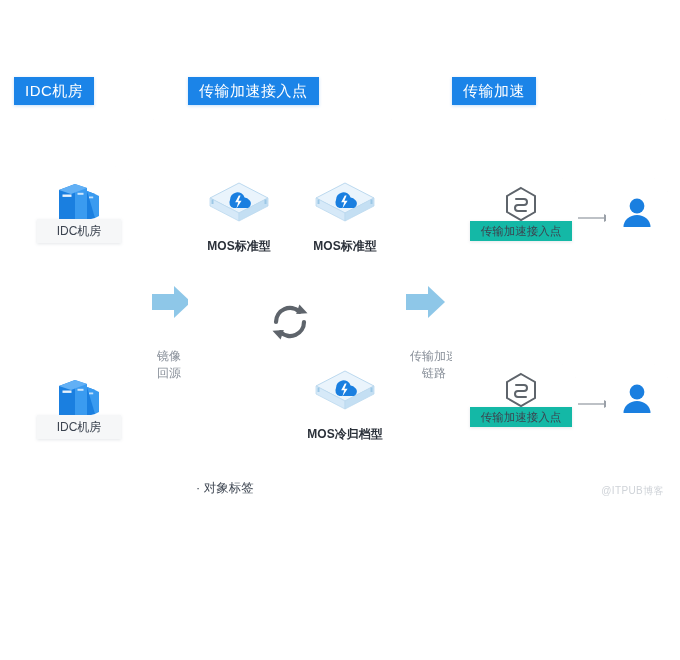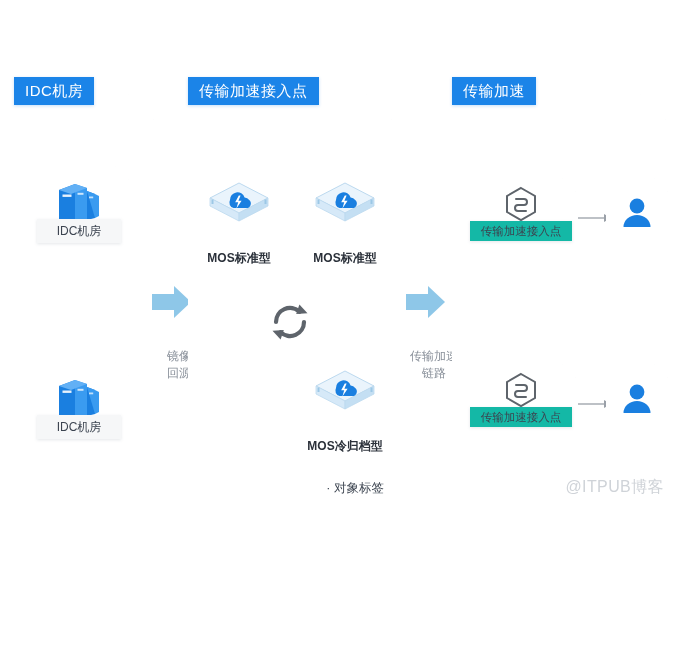--- a/index.html
+++ b/index.html
@@ -104,41 +104,41 @@
     position: absolute;
     width: 86px;
     text-align: center;
   }
   #mos-0 { left: 196px; top: 180px; }
   #mos-1 { left: 302px; top: 180px; }
   #mos-2 { left: 196px; top: 368px; }
   #mos-3 { left: 302px; top: 368px; }
   .mos-icon { display: block; margin: 0 auto; }
   .mos-caption {
-    margin-top: 16px;
+    margin-top: 4px;
     font-size: 12px;
     font-weight: bold;
     color: #2b313a;
     white-space: nowrap;
   }
 
   
   #sync-icon {
     position: absolute;
     left: 266px;
     top: 298px;
   }
 
   
   #feature-list {
     position: absolute;
     left: 196px;
     top: 478px;
     width: 188px;
-    text-align: right;
+    text-align: left;
   }
   #feature-list .feature-item {
     font-size: 12.5px;
     color: #3c4450;
     line-height: 20px;
     white-space: nowrap;
   }
 
   
   .accel-row { position: absolute; }
@@ -190,29 +190,29 @@
   #flow-arrow-1 { left: 406px; top: 285px; }
 
   .flow-label {
     position: absolute;
     text-align: center;
     font-size: 12px;
     line-height: 17px;
     color: #888f99;
     white-space: nowrap;
   }
-  #flow-label-0 { left: 144px; top: 348px; width: 70px; }
+  #flow-label-0 { left: 134px; top: 348px; width: 70px; }
   #flow-label-1 { left: 388px; top: 348px; width: 92px; }
 
   
   #watermark {
     position: absolute;
     right: 16px;
     bottom: 18px;
-    font-size: 16px;
+    font-size: 10px;
     color: #cfd3d8;
     letter-spacing: 0.4px;
   }
 </style>
 </head>
 <body>
 
 <div class="stage">
 
   <div class="panel-tab" id="tab-idc">IDC机房</div>

